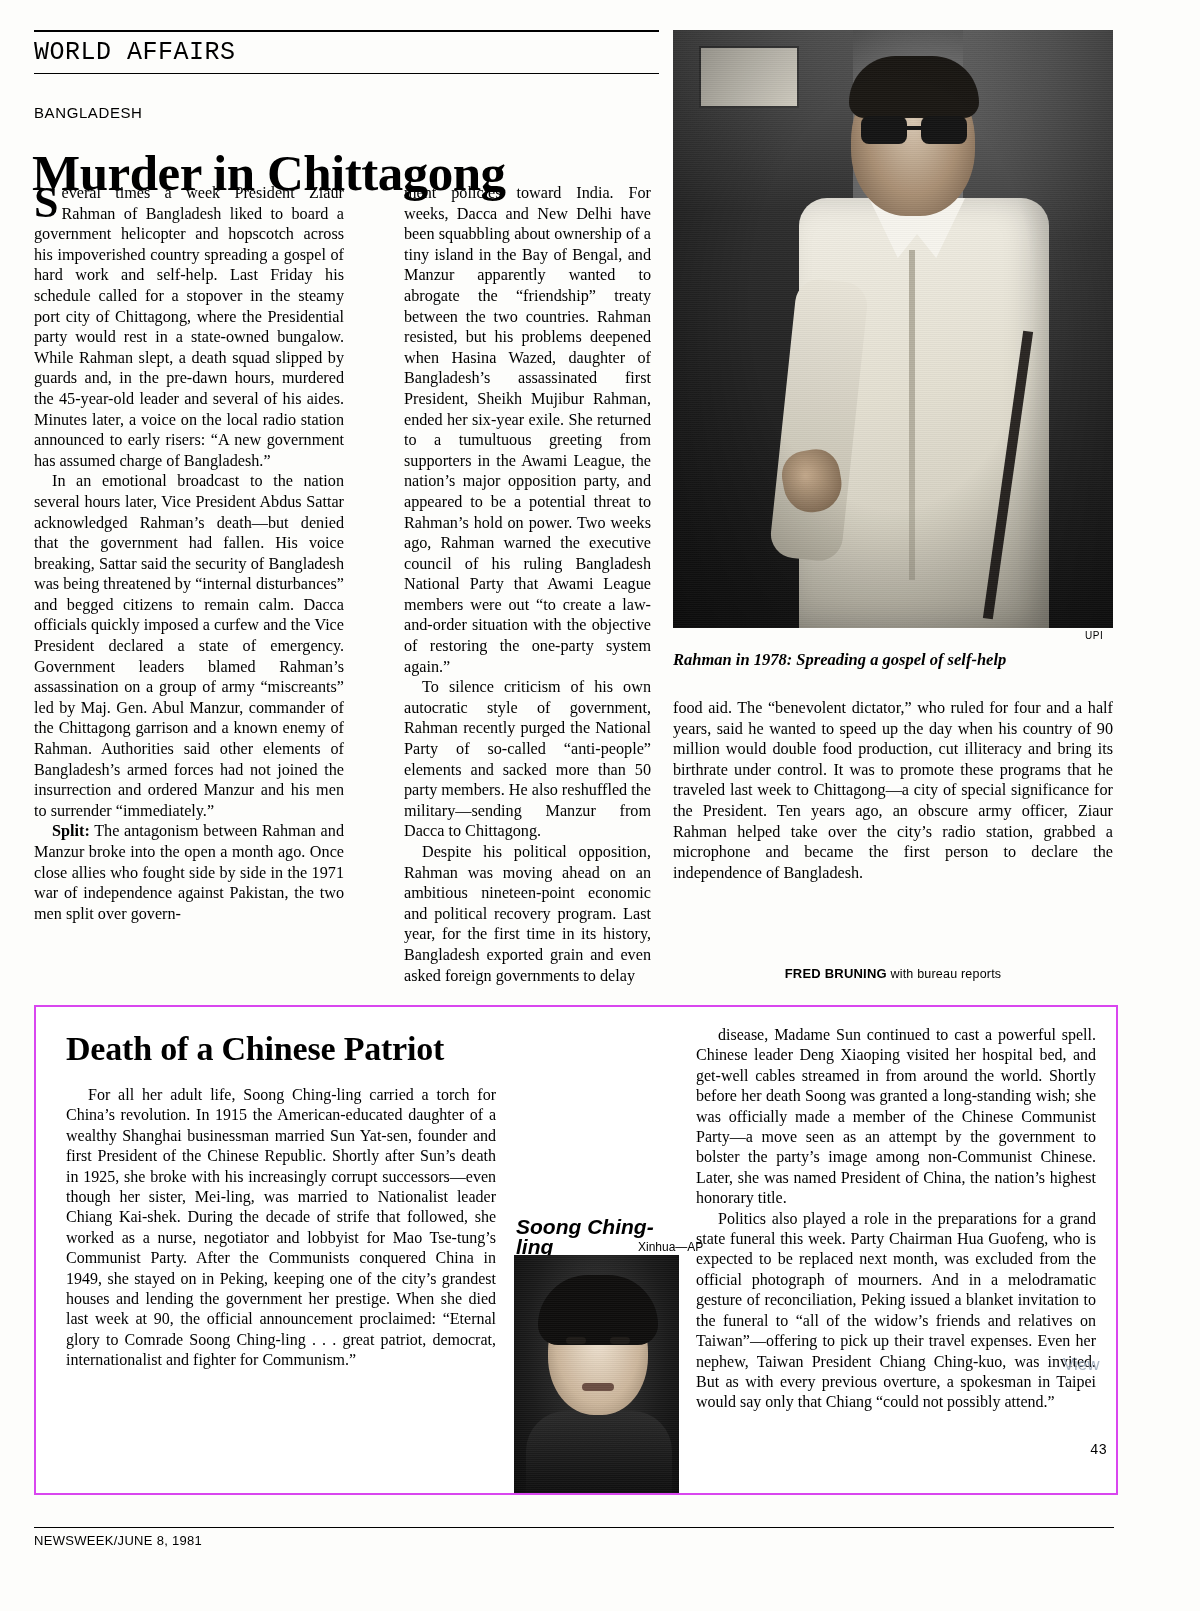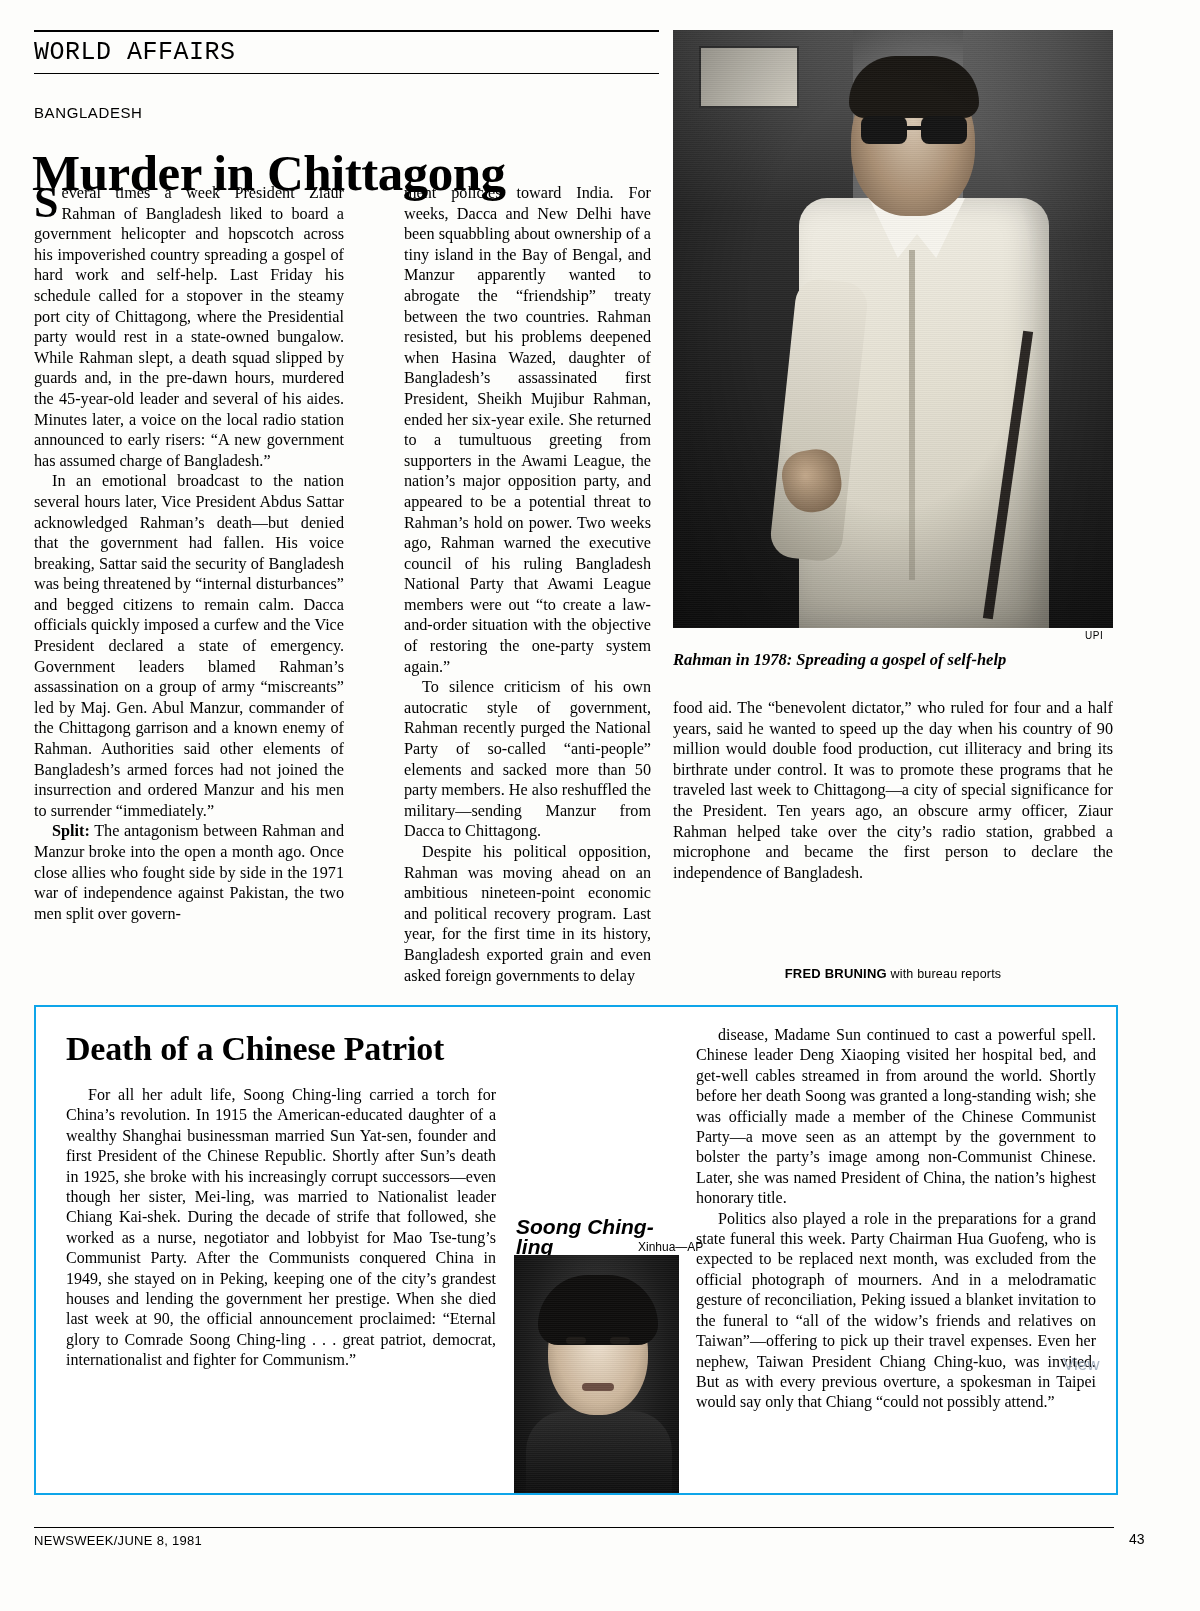--- a/index.html
+++ b/index.html
@@ -242,21 +242,21 @@
   }
   .byline .name { font-weight: bold; font-size: 13px; }
 
   
   .story2 {
     position: absolute;
     left: 34px;
     top: 1005px;
     width: 1080px;
     height: 486px;
-    border: 2px solid #0ea5e9;
+    border: 2px solid #d946ef;
     background: #fff;
   }
   .story2-inner { position: absolute; inset: 0; }
   .story2-title {
     position: absolute;
     left: 30px;
     top: 22px;
     font-family: "Liberation Serif", serif;
     font-weight: bold;
     font-size: 34px;
@@ -358,24 +358,23 @@
   }
   .footer-left {
     position: absolute;
     left: 34px; top: 1533px;
     font-family: "Liberation Sans", sans-serif;
     font-size: 13px;
     letter-spacing: .3px;
   }
   .footer-right {
     position: absolute;
-    left: 1090px; top: 1531px;
-    font-family: Liberation Sans, sans-serif;
+    left: 1090px; top: 1442px;
+    font-family: Liberation Mono, monospace;
     font-size: 14px;
-    margin-left: 39px;
   }
 </style>
 </head>
 <body>
 
 <div class="page">
 
   <div class="section-head">
     <div class="rule-top"></div>
     <div class="section-title">WORLD AFFAIRS</div>

